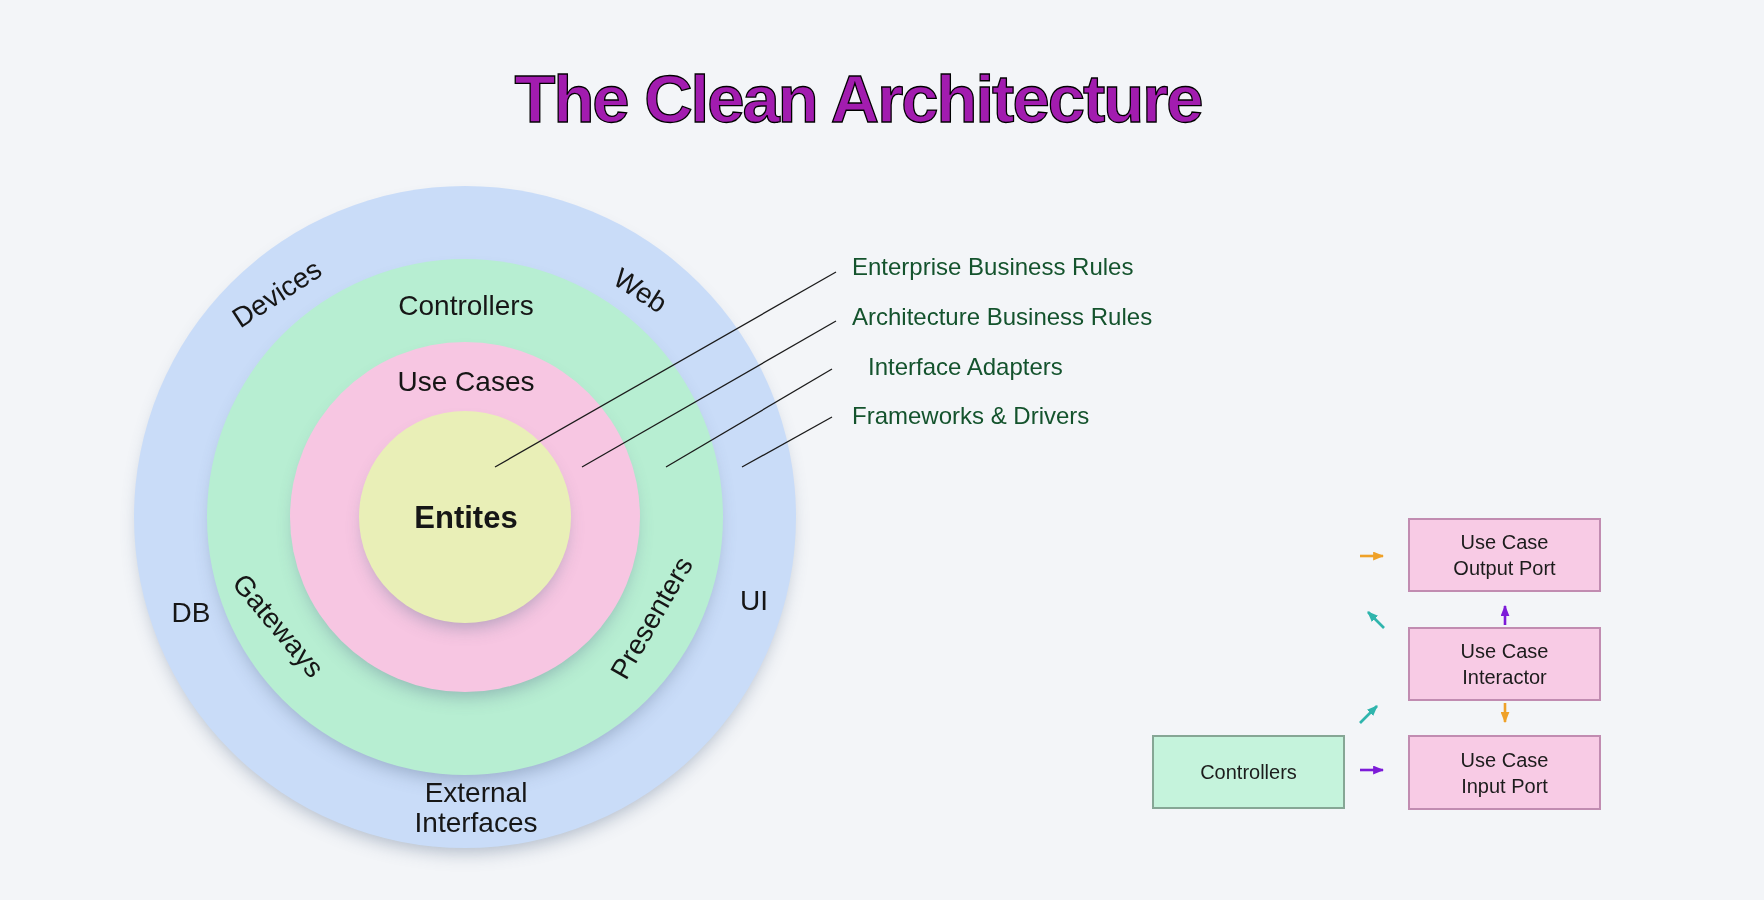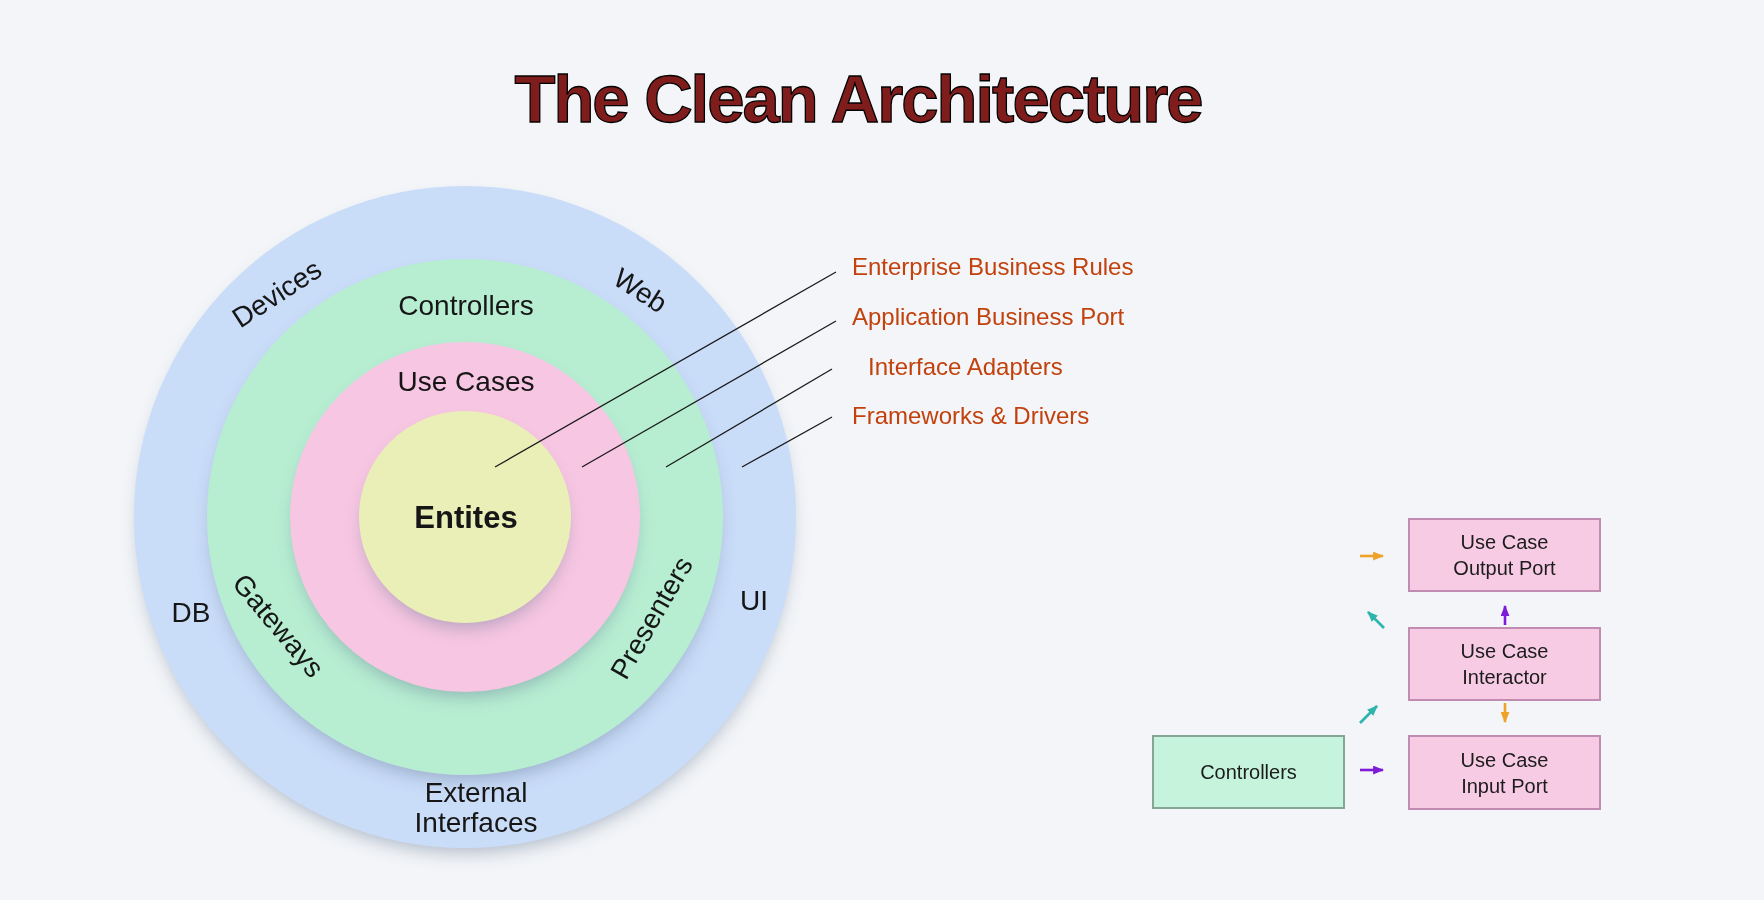--- a/index.html
+++ b/index.html
@@ -5,37 +5,37 @@
   html,body{margin:0;padding:0;background:#f3f5f8;}
   .canvas{
     position:relative;width:1764px;height:900px;overflow:hidden;
     background:#f3f5f8;
     font-family:"Liberation Sans", sans-serif;
     color:#141414;
   }
   .title{
     position:absolute;left:858px;top:60px;transform:translateX(-50%);
     margin:0;font-size:67px;font-weight:900;letter-spacing:-2px;
-    -webkit-text-stroke:1.3px #000;white-space:nowrap;color:#7f1d1d;
+    -webkit-text-stroke:1.3px #000;white-space:nowrap;color:#a21caf;
   }
   .circle{position:absolute;border-radius:50%;
     box-shadow:0 10px 18px -6px rgba(90,110,140,.45);}
   .ring-blue  {left:134px;top:186px;width:662px;height:662px;}
   .ring-green {left:207px;top:259px;width:516px;height:516px;}
   .ring-pink  {left:290px;top:342px;width:350px;height:350px;}
   .ring-yellow{left:359px;top:411px;width:212px;height:212px;}
   .rlabel{
     position:absolute;font-size:28px;color:#161616;white-space:pre-line;
     text-align:center;line-height:30px;transform:translate(-50%,-50%);
   }
   .rlabel.big{font-size:31px;}
   .overlay{position:absolute;left:0;top:0;pointer-events:none;}
   .legend-label{
     position:absolute;left:852px;font-size:24px;line-height:30px;
-    color:#c2410c;white-space:nowrap;
+    color:#14532d;white-space:nowrap;
   }
   .fbox{
     position:absolute;width:193px;height:74px;box-sizing:border-box;
     display:flex;align-items:center;justify-content:center;text-align:center;
     font-size:20px;line-height:26px;white-space:pre-line;color:#1c1c1c;
     border:2px solid transparent;
   }
 </style>
 </head>
 <body>
@@ -81,21 +81,21 @@
 
     <line x1="1360" y1="556" x2="1383" y2="556" stroke-width="2.6" marker-end="url(#mOrange)" stroke="#efa128"></line>
     <line x1="1505" y1="625" x2="1505" y2="606" stroke-width="2.6" marker-end="url(#mPurple)" stroke="#7d1bd8"></line>
     <line x1="1505" y1="703" x2="1505" y2="722" stroke-width="2.6" marker-end="url(#mOrange)" stroke="#efa128"></line>
     <line x1="1360" y1="770" x2="1383" y2="770" stroke-width="2.6" marker-end="url(#mPurple)" stroke="#7d1bd8"></line>
     <line x1="1384" y1="628" x2="1368" y2="612" stroke-width="2.6" marker-end="url(#mTeal)" stroke="#2fb5ad"></line>
     <line x1="1360" y1="723" x2="1377" y2="706" stroke-width="2.6" marker-end="url(#mTeal)" stroke="#2fb5ad"></line>
   </svg>
 
   <div class="legend-label" style="top:252px;">Enterprise Business Rules</div>
-  <div class="legend-label" style="top:302px;">Application Business Port</div>
+  <div class="legend-label" style="top:302px;">Architecture Business Rules</div>
   <div class="legend-label" style="top:352px;margin-left:16px;">Interface Adapters</div>
   <div class="legend-label" style="top:401px;">Frameworks &amp; Drivers</div>
 
   <div class="fbox" style="left: 1408px; top: 518px; background-color: rgb(248, 203, 229); border-color: rgb(193, 140, 177);">Use Case
 Output Port</div>
   <div class="fbox" style="left: 1408px; top: 627px; background-color: rgb(248, 203, 229); border-color: rgb(193, 140, 177);">Use Case
 Interactor</div>
   <div class="fbox" style="left: 1152px; top: 735px; background-color: rgb(197, 243, 220); border-color: rgb(134, 166, 149);">Controllers</div>
   <div class="fbox" style="left: 1408px; top: 735px; height: 75px; background-color: rgb(248, 203, 229); border-color: rgb(193, 140, 177);">Use Case
 Input Port</div>

